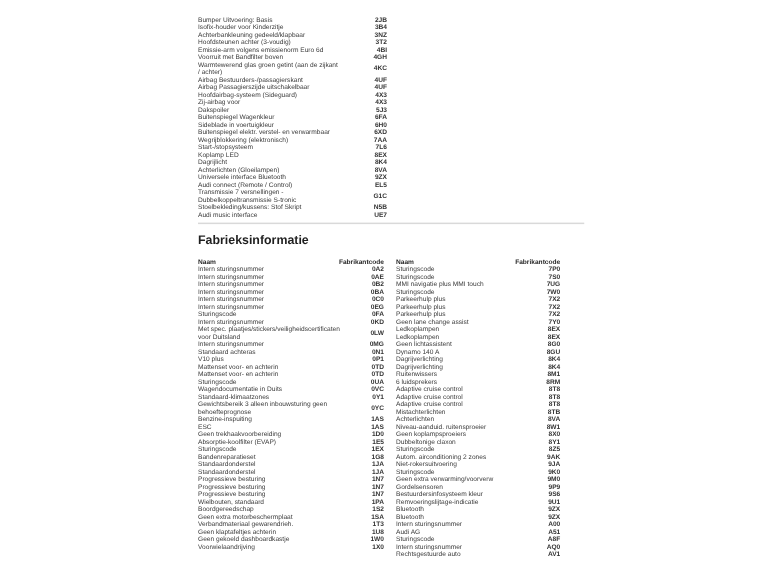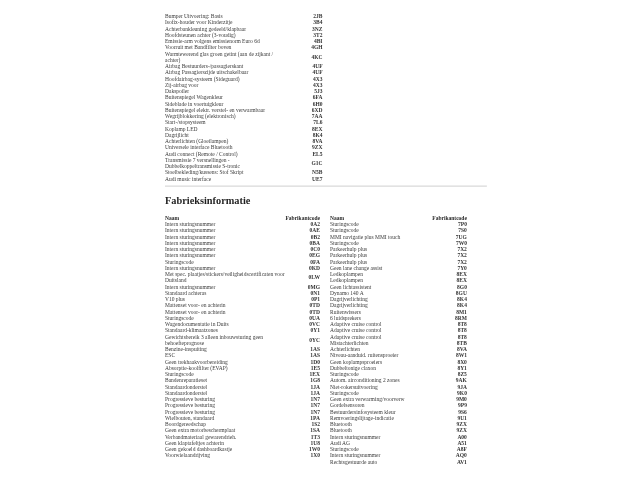--- a/index.html
+++ b/index.html
@@ -1,17 +1,17 @@
 <!DOCTYPE html>
 <html><head>
 <meta charset="utf-8">
 <style>
   html,body{margin:0;padding:0;background:#fff;}
   .screen{position:relative;width:640px;height:480px;background:#ffffff;overflow:hidden;
-          font-family:Liberation Serif, serif;color:#3b3b3b;border-radius:22px;}
+          font-family:Liberation Sans, sans-serif;color:#3b3b3b;border-radius:22px;}
   .scale-wrap{position:absolute;left:165px;top:13px;width:516px;
               transform:scale(0.625);transform-origin:0 0;}
   .options-list{width:252px;}
   .row{display:flex;justify-content:space-between;align-items:center;
        font-size:8.8px;line-height:10px;}
   .row .name{width:190px;}
   .row .code{font-weight:bold;text-align:right;white-space:nowrap;color:#333;}
   .divider{border-top:2px solid #d9d9d9;width:515px;margin-top:6px;}
   .heading{font-size:16.5px;line-height:18px;font-weight:bold;color:#1f1f1f;
            margin:13px 0 14px 0;}

